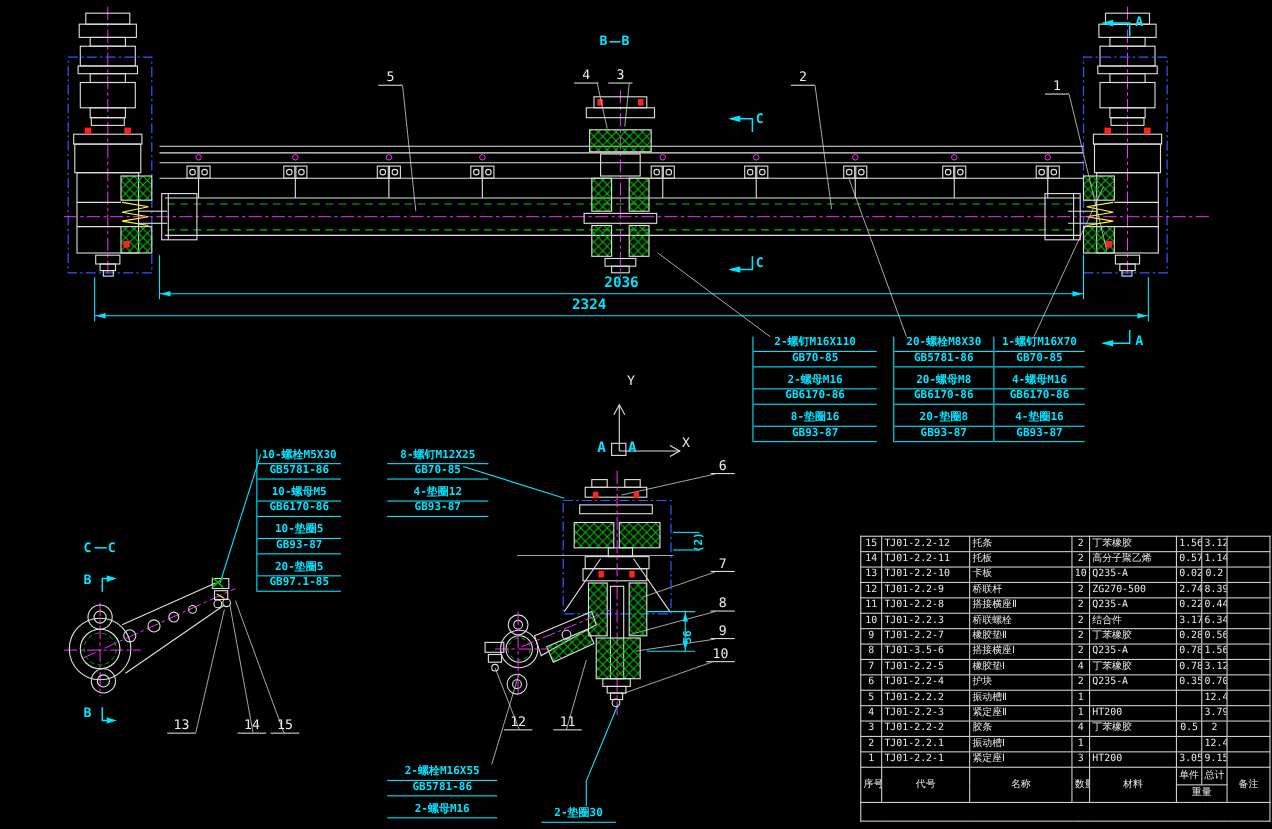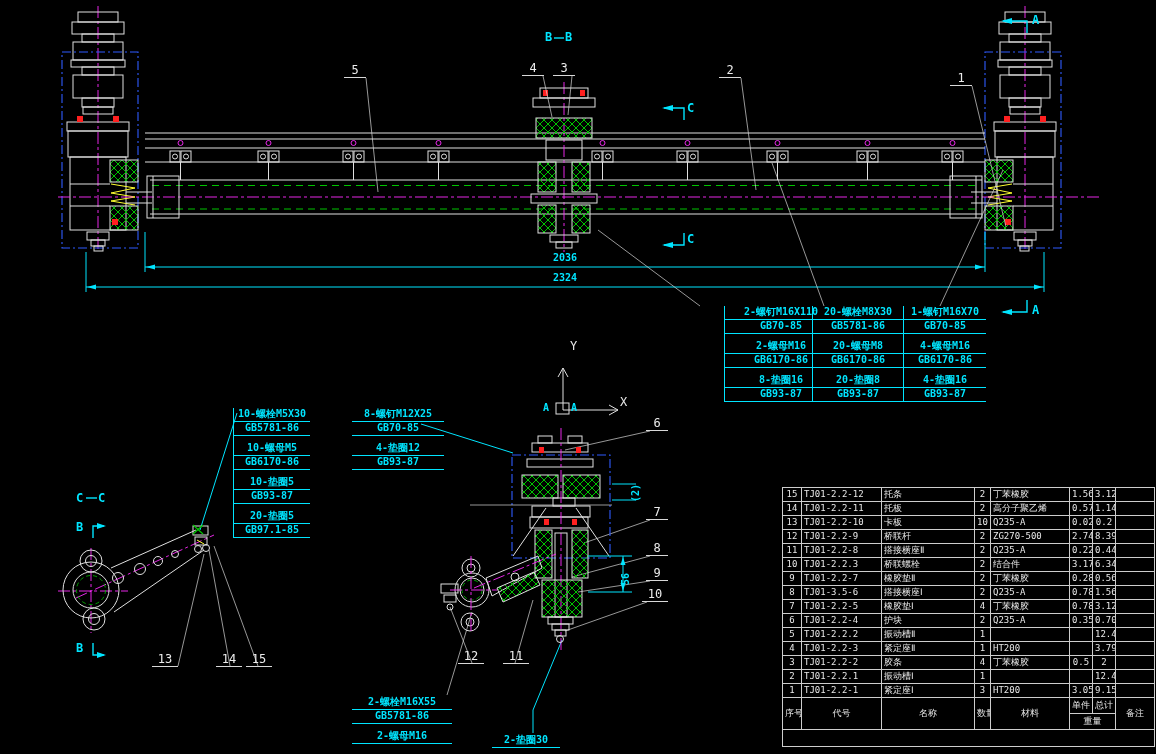--- a/index.html
+++ b/index.html
@@ -13,21 +13,21 @@
   .m{stroke:#ff2bff;fill:none;stroke-width:.9;stroke-dasharray:12 3 3 3}
   .ms{stroke:#ff2bff;fill:none;stroke-width:.9}
   .bl{stroke:#2f5bff;fill:none;stroke-width:1.1;stroke-dasharray:9 3 2 3}
   .gd{stroke:#00c400;fill:none;stroke-width:1;stroke-dasharray:7 5}
   .gl{stroke:#00c400;fill:none;stroke-width:1.3}
   .gdc{stroke:#00c400;fill:none;stroke-width:.8;stroke-dasharray:4 3}
   .hx{fill:url(#xh);stroke:#e0e0e0;stroke-width:1}
   .rf{fill:#ff2020;stroke:none}
   .yl{stroke:#ffff30;fill:none;stroke-width:1}
   .cf{fill:#00e5ff;stroke:none}
-  .txt{position:absolute;color:#00e5ff;font-weight:bold;font-size:10px;line-height:12px;white-space:nowrap;}
+  .txt{position:absolute;color:#00e5ff;font-weight:bold;font-size:13px;line-height:12px;white-space:nowrap;}
   .txtw{position:absolute;color:#e8e8e8;font-size:12px;line-height:13px;white-space:nowrap;}
   .balloon{position:absolute;color:#ececec;font-size:12px;line-height:13px;text-align:center;
            border-bottom:1px solid #d8d8d8;width:22px;}
   .rot{transform:rotate(-90deg);transform-origin:left top;font-size:10px;}
   .callout{position:absolute;color:#00e5ff;font-weight:bold;font-size:10px;
            border-left:1px solid #00e5ff;}
   .callout .cl{border-bottom:1px solid #00e5ff;text-align:center;padding:0 2px 1px 2px;
                line-height:12px;white-space:nowrap;}
   .callout .cl:nth-of-type(2n+1):not(:nth-of-type(1)){margin-top:6px;}
   #bom{position:absolute;left:782px;top:487px;border-collapse:collapse;color:#e8e8e8;
@@ -271,41 +271,41 @@
 <div class="txt" style="left:76px;top:492px;font-size:12px">C</div>
 <div class="txt" style="left:98px;top:492px;font-size:12px">C</div>
 <div class="txt" style="left:76px;top:521px;font-size:12px">B</div>
 <div class="txt" style="left:76px;top:642px;font-size:12px">B</div>
 <div class="txtw" style="left:570px;top:340px">Y</div>
 <div class="txtw" style="left:620px;top:396px">X</div>
 <div class="txt" style="left:543px;top:402px">A</div>
 <div class="txt" style="left:571px;top:402px">A</div>
 
 <div class="txt" style="left:520px;top:252px;width:90px;text-align:center">2036</div>
-<div class="txt" style="left:520px;top:272px;width:90px;text-align:center">2324</div>
+<div class="txt" style="left:520px;top:272px;width:90px;text-align:left">2324</div>
 <div class="txt rot" style="left:630px;top:502px">(2)</div>
 <div class="txt rot" style="left:620px;top:585px">56</div>
 
 <div class="balloon" style="left:950px;top:72px">1</div>
 <div class="balloon" style="left:719px;top:64px">2</div>
 <div class="balloon" style="left:553px;top:62px">3</div>
 <div class="balloon" style="left:522px;top:62px">4</div>
 <div class="balloon" style="left:344px;top:64px">5</div>
 <div class="balloon" style="left:646px;top:417px">6</div>
 <div class="balloon" style="left:646px;top:506px">7</div>
 <div class="balloon" style="left:646px;top:542px">8</div>
 <div class="balloon" style="left:646px;top:567px">9</div>
 <div class="balloon" style="left:642px;top:588px;width:26px">10</div>
 <div class="balloon" style="left:503px;top:650px;width:26px">11</div>
 <div class="balloon" style="left:458px;top:650px;width:26px">12</div>
 <div class="balloon" style="left:152px;top:653px;width:26px">13</div>
 <div class="balloon" style="left:216px;top:653px;width:26px">14</div>
 <div class="balloon" style="left:246px;top:653px;width:26px">15</div>
 
-<div class="callout" style="left:724px;top:306px;width:112px">
+<div class="callout" style="left:684px;top:306px;width:112px">
 
 <div class="cl">2-螺钉M16X110</div>
       <div class="cl">GB70-85</div>
       <div class="cl">2-螺母M16</div>
       <div class="cl">GB6170-86</div>
       <div class="cl">8-垫圈16</div>
       <div class="cl">GB93-87</div>
     </div>
 <div class="callout" style="left:812px;top:306px;width:90px">
 

